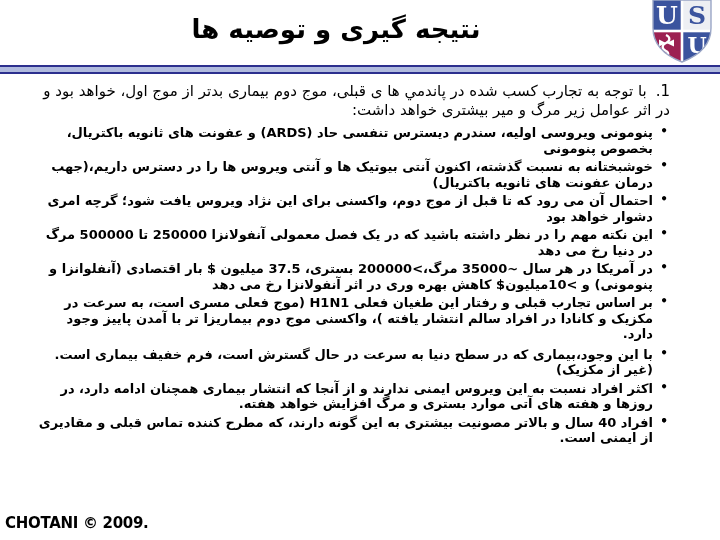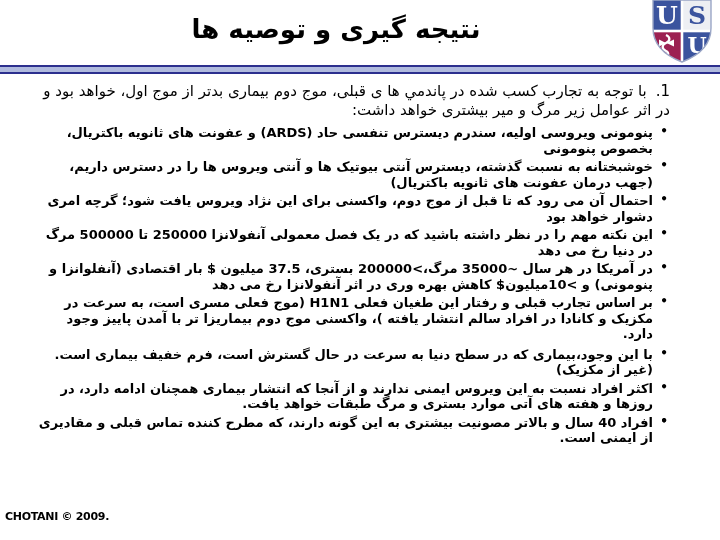--- a/index.html
+++ b/index.html
@@ -27,22 +27,22 @@
   .bullets{margin-top:5px;}
   .bullet{
     position:relative;padding-right:17px;margin-bottom:3px;
     font-size:13px;font-weight:bold;line-height:15.5px;text-align:right;direction:rtl;
   }
   .bullet .dot{
     position:absolute;right:2px;top:-1px;font-size:12px;
   }
   .item2{margin-top:13px;}
   .footer{
-    position:absolute;left:5px;bottom:17px;direction:ltr;
-    font-size:11px;font-weight:bold;letter-spacing:-0.3px;color:#000;
+    position:absolute;left:5px;bottom:8px;direction:ltr;
+    font-size:15px;font-weight:bold;letter-spacing:-0.3px;color:#000;
   }
 </style>
 </head>
 <body>
 
 <div class="slide">
 
   <div class="title">نتيجه گيری و توصيه ها</div>
 
   <div class="logo">
@@ -80,21 +80,21 @@
       <span class="num">1.</span><span>با توجه  به تجارب کسب شده در پاندمي ها ی قبلی، موج دوم بیماری بدتر از موج اول، خواهد بود و در اثر عوامل زیر مرگ و میر بیشتری خواهد داشت:</span>
     </div>
 
     <div class="bullets">
       <div class="bullet">
         <span class="dot">•</span>
         <span>پنومونی ویروسی اولیه، سندرم دیسترس تنفسی حاد (ARDS) و عفونت های ثانویه باکتریال، بخصوص پنومونی</span>
       </div>
       <div class="bullet">
         <span class="dot">•</span>
-        <span>خوشبختانه به نسبت گذشته، دیسترس آنتی بیوتیک ها و آنتی ویروس ها را در دسترس داریم،(جهب درمان عفونت های ثانویه باکتریال)</span>
+        <span>خوشبختانه به نسبت گذشته، اکنون آنتی بیوتیک ها و آنتی ویروس ها را در دسترس داریم،(جهب درمان عفونت های ثانویه باکتریال)</span>
       </div>
       <div class="bullet">
         <span class="dot">•</span>
         <span>احتمال آن  می رود که تا قبل از موج دوم، واکسنی برای این نژاد ویروس یافت شود؛ گرچه امری دشوار خواهد بود</span>
       </div>
       <div class="bullet">
         <span class="dot">•</span>
         <span>این نکته مهم را در نظر داشته باشید که در یک فصل معمولی آنفولانزا 250000 تا 500000 مرگ در دنیا رخ می دهد</span>
       </div>
       <div class="bullet">
@@ -108,21 +108,21 @@
     </div>
 
 
     <div class="bullets">
       <div class="bullet">
         <span class="dot">•</span>
         <span>با این وجود،بیماری که در سطح دنیا به سرعت در حال گسترش است، فرم خفیف بیماری است.(غیر از مکزیک)</span>
       </div>
       <div class="bullet">
         <span class="dot">•</span>
-        <span>اکثر افراد نسبت به این ویروس ایمنی ندارند و از آنجا که انتشار بیماری همچنان ادامه دارد، در روزها و هفته های آتی موارد بستری و مرگ طبقات خواهد یافت.</span>
+        <span>اکثر افراد نسبت به این ویروس ایمنی ندارند و از آنجا که انتشار بیماری همچنان ادامه دارد، در روزها و هفته های آتی موارد بستری و مرگ افزایش خواهد هفته.</span>
       </div>
       <div class="bullet">
         <span class="dot">•</span>
       </div>
       <div class="bullet">
         <span class="dot">•</span>
         <span>افراد 40 سال و بالاتر مصونیت بیشتری به این گونه دارند، که مطرح کننده تماس قبلی و مقادیری از ایمنی است.</span>
       </div>
     </div>
 

